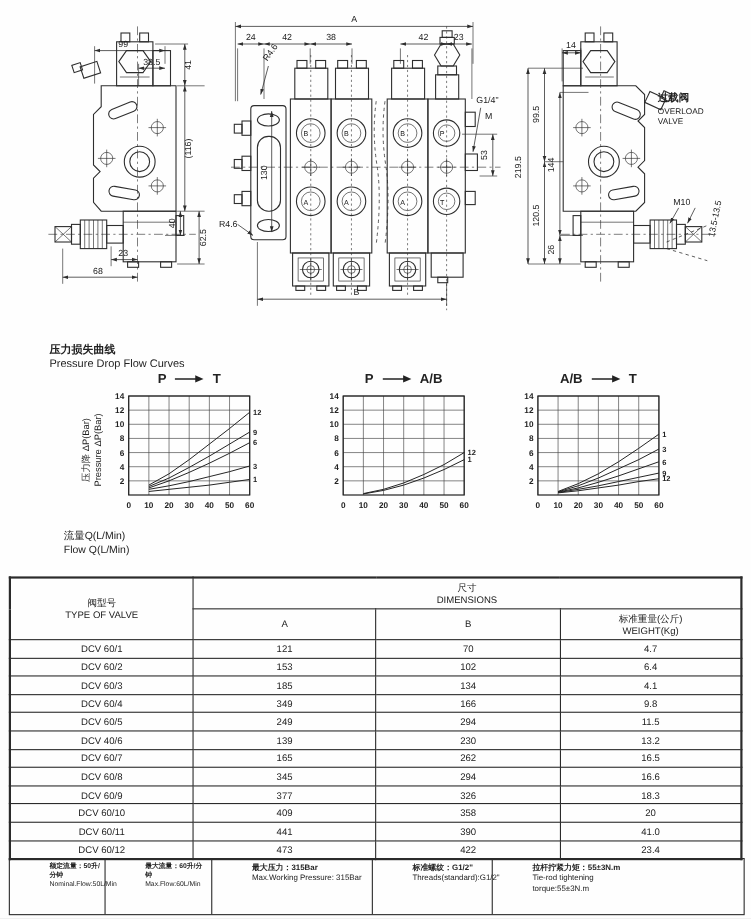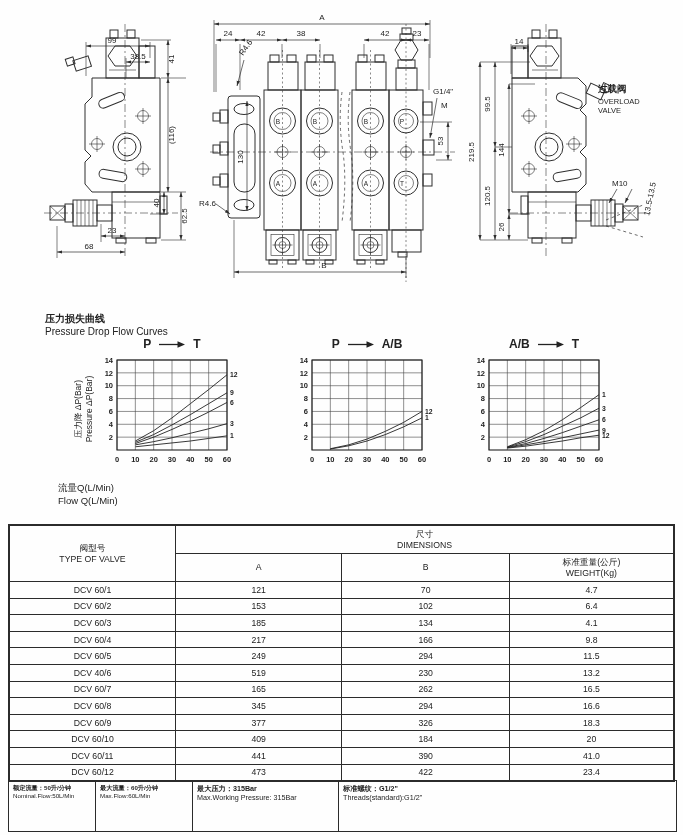--- a/index.html
+++ b/index.html
@@ -37,21 +37,21 @@
   
   #dim-table{position:absolute;left:8px;top:524px;width:667px;border-collapse:collapse;
              font-size:8.7px;text-align:center;}
   #dim-table th,#dim-table td{border:1px solid #2b2b2b;padding:0 2px;font-weight:normal;}
   #dim-table thead th{height:27px;line-height:1.25;}
   #dim-table tbody td{height:15.6px;}
   #dim-table{border:2px solid #2b2b2b;}
   
   #specs{position:absolute;left:8px;top:780px;width:667px;height:50px;display:grid;
          grid-template-columns:87px 97px 146px 109px 123px 105px;border:1.5px solid #2b2b2b;}
-  .spec-cell{border-right:1px solid #2b2b2b;padding:3px 3px 0 4px;font-size:7.2px;line-height:1.3;}
+  .spec-cell{border-right:1px solid #2b2b2b;padding:3px 3px 0 4px;font-size:7.2px;line-height:1.3;margin-left:32px;}
   .spec-cell:last-child{border-right:none;}
   .spec-cell .cn{font-weight:bold;display:block;}
   .spec-cell.small{font-size:6.2px;}
 </style>
 </head>
 <body>
 
 <div id="page">
 
   <svg id="drawing-svg" width="683" height="302" viewBox="0 0 683 302">
@@ -529,33 +529,33 @@
           <td>6.4</td>
         </tr>
         <tr>
           <td>DCV 60/3</td>
           <td>185</td>
           <td>134</td>
           <td>4.1</td>
         </tr>
         <tr>
           <td>DCV 60/4</td>
-          <td>217</td>
+          <td>349</td>
           <td>166</td>
           <td>9.8</td>
         </tr>
         <tr>
           <td>DCV 60/5</td>
           <td>249</td>
           <td>294</td>
           <td>11.5</td>
         </tr>
         <tr>
           <td>DCV 40/6</td>
-          <td>519</td>
+          <td>139</td>
           <td>230</td>
           <td>13.2</td>
         </tr>
         <tr>
           <td>DCV 60/7</td>
           <td>165</td>
           <td>262</td>
           <td>16.5</td>
         </tr>
         <tr>
@@ -566,21 +566,21 @@
         </tr>
         <tr>
           <td>DCV 60/9</td>
           <td>377</td>
           <td>326</td>
           <td>18.3</td>
         </tr>
         <tr>
           <td>DCV 60/10</td>
           <td>409</td>
-          <td>184</td>
+          <td>358</td>
           <td>20</td>
         </tr>
         <tr>
           <td>DCV 60/11</td>
           <td>441</td>
           <td>390</td>
           <td>41.0</td>
         </tr>
         <tr>
           <td>DCV 60/12</td>
@@ -589,15 +589,16 @@
           <td>23.4</td>
         </tr>
       </tbody>
   </table>
 
   <div id="specs">
       <div class="spec-cell small"><span class="cn">额定流量：50升/分钟</span><span>Nominal.Flow:50L/Min</span></div>
       <div class="spec-cell small"><span class="cn">最大流量：60升/分钟</span><span>Max.Flow:60L/Min</span></div>
       <div class="spec-cell"><span class="cn">最大压力：315Bar</span><span>Max.Working Pressure: 315Bar</span></div>
       <div class="spec-cell"><span class="cn">标准螺纹：G1/2"</span><span>Threads(standard):G1/2"</span></div>
+      <div class="spec-cell"><span class="cn">拉杆拧紧力矩：55±3N.m</span><span>Tie-rod tightening torque:55±3N.m</span></div>
     </div>
 
 </div>
 
 </body></html>

